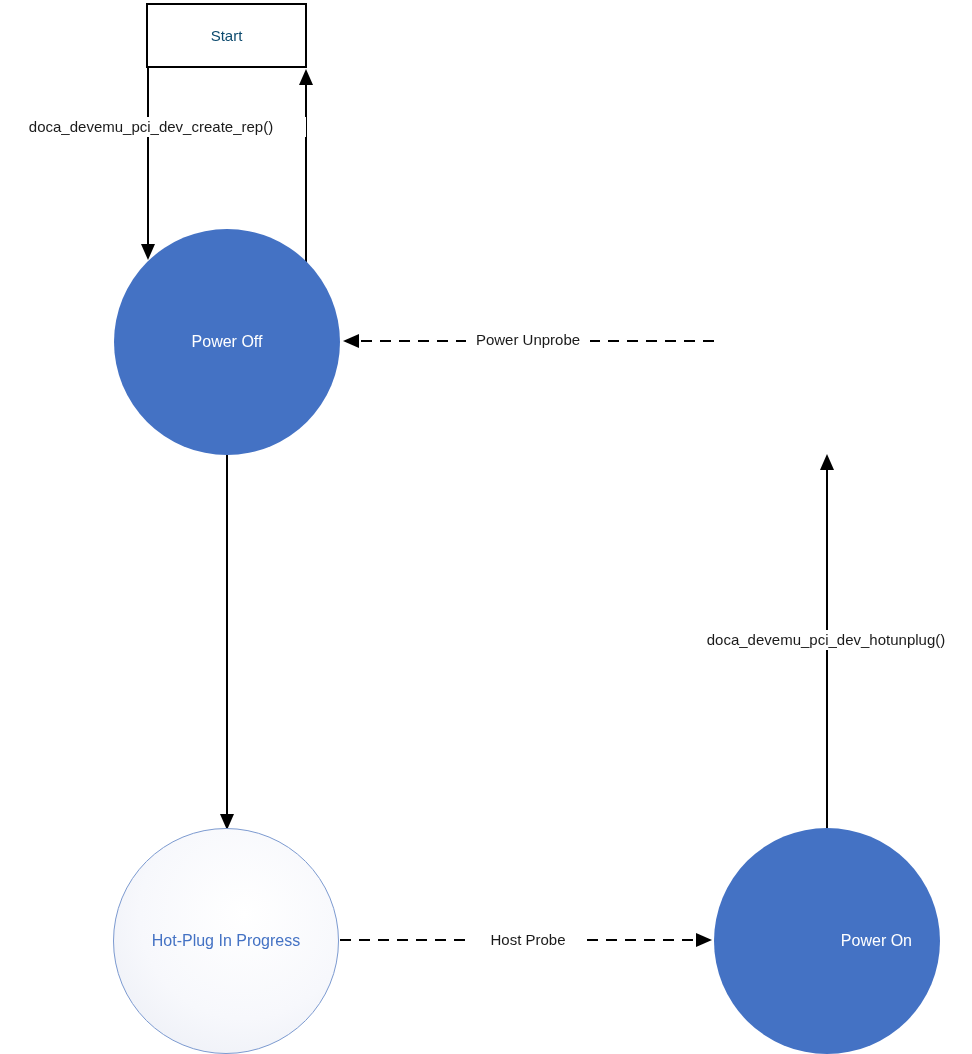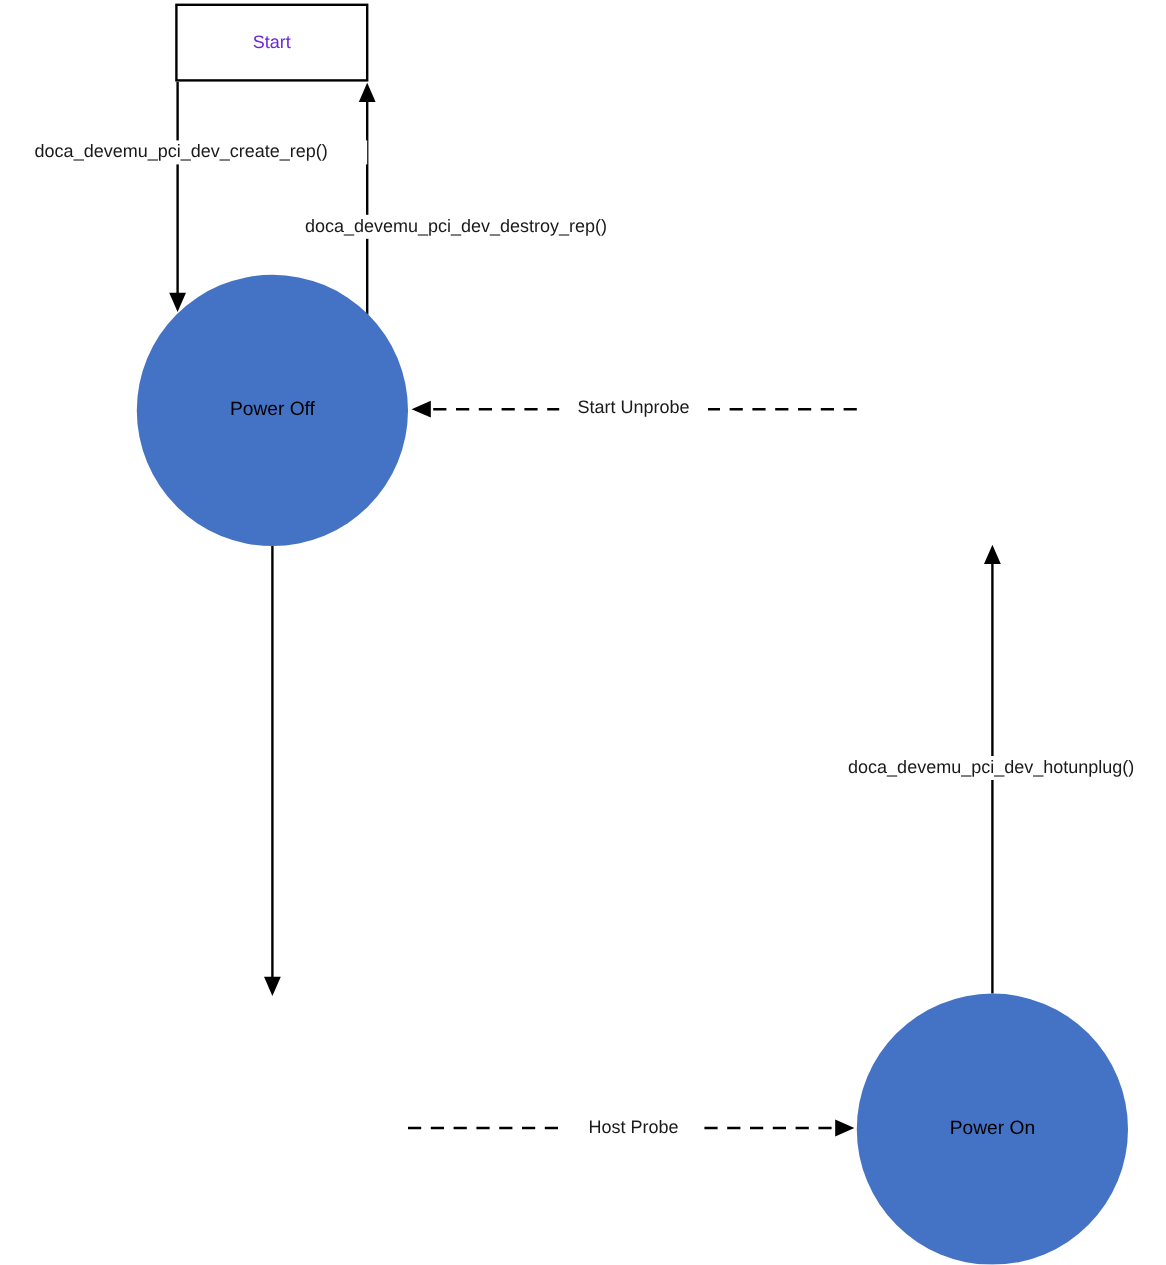--- a/index.html
+++ b/index.html
@@ -23,42 +23,42 @@
     justify-content: center;
     text-align: center;
     box-sizing: border-box;
   }
   .node-start {
     left: 146px; top: 3px;
     width: 161px; height: 65px;
     border: 2px solid #000000;
     background: #ffffff;
     font-size: 15px;
-    color: #6d28d9;
+    color: #0c4a6e;
   }
   .circle {
     width: 226px; height: 226px;
     border-radius: 50%;
     font-size: 16px;
     line-height: 1.45;
   }
   .circle-filled {
     background: #4472C4;
-    color: #000000;
+    color: #ffffff;
   }
   .circle-outline {
     background: radial-gradient(circle at 58% 38%, #ffffff 0%, #f7f8fc 55%, #e9ecf4 100%);
     border: 1px solid #7C9AD0;
     color: #4472C4;
   }
   .circle .node-label { display: inline-block; width: 170px; }
   .node-power-off   { left: 114px; top: 229px; }
   .node-hot-unplug  { left: 714px; top: 227px; }
   .node-hot-plug    { left: 113px; top: 828px; }
-  .node-power-on    { left: 714px; top: 828px; }
+  .node-power-on    { left: 714px; top: 828px; text-align: right; }
   .edge-label {
     position: absolute;
     background: #ffffff;
     color: #1a1a1a;
     font-size: 15px;
     text-align: center;
     white-space: nowrap;
     line-height: 20px;
   }
   .lbl-create    { left: -4px;  top: 117px; width: 310px; }
@@ -96,24 +96,26 @@
 
   <div class="node node-start">
     <span class="node-label">Start</span>
   </div>
 
   <div class="node circle circle-filled node-power-off">
     <span class="node-label">Power Off</span>
   </div>
 
 
+  <div class="node circle circle-outline node-hot-plug">
+    <span class="node-label">Hot-Plug In Progress</span>
+  </div>
 
   <div class="node circle circle-filled node-power-on">
     <span class="node-label">Power On</span>
   </div>
 
   <div class="edge-label lbl-create">doca_devemu_pci_dev_create_rep()</div>
-  <div class="edge-label lbl-destroy">doca_devemu_pci_dev_destroy_rep()</div>
-  <div class="edge-label lbl-unprobe">Start Unprobe</div>
+  <div class="edge-label lbl-unprobe">Power Unprobe</div>
   <div class="edge-label lbl-probe">Host Probe</div>
   <div class="edge-label lbl-hotunplug">doca_devemu_pci_dev_hotunplug()</div>
 
 </div>
 
 </body></html>

